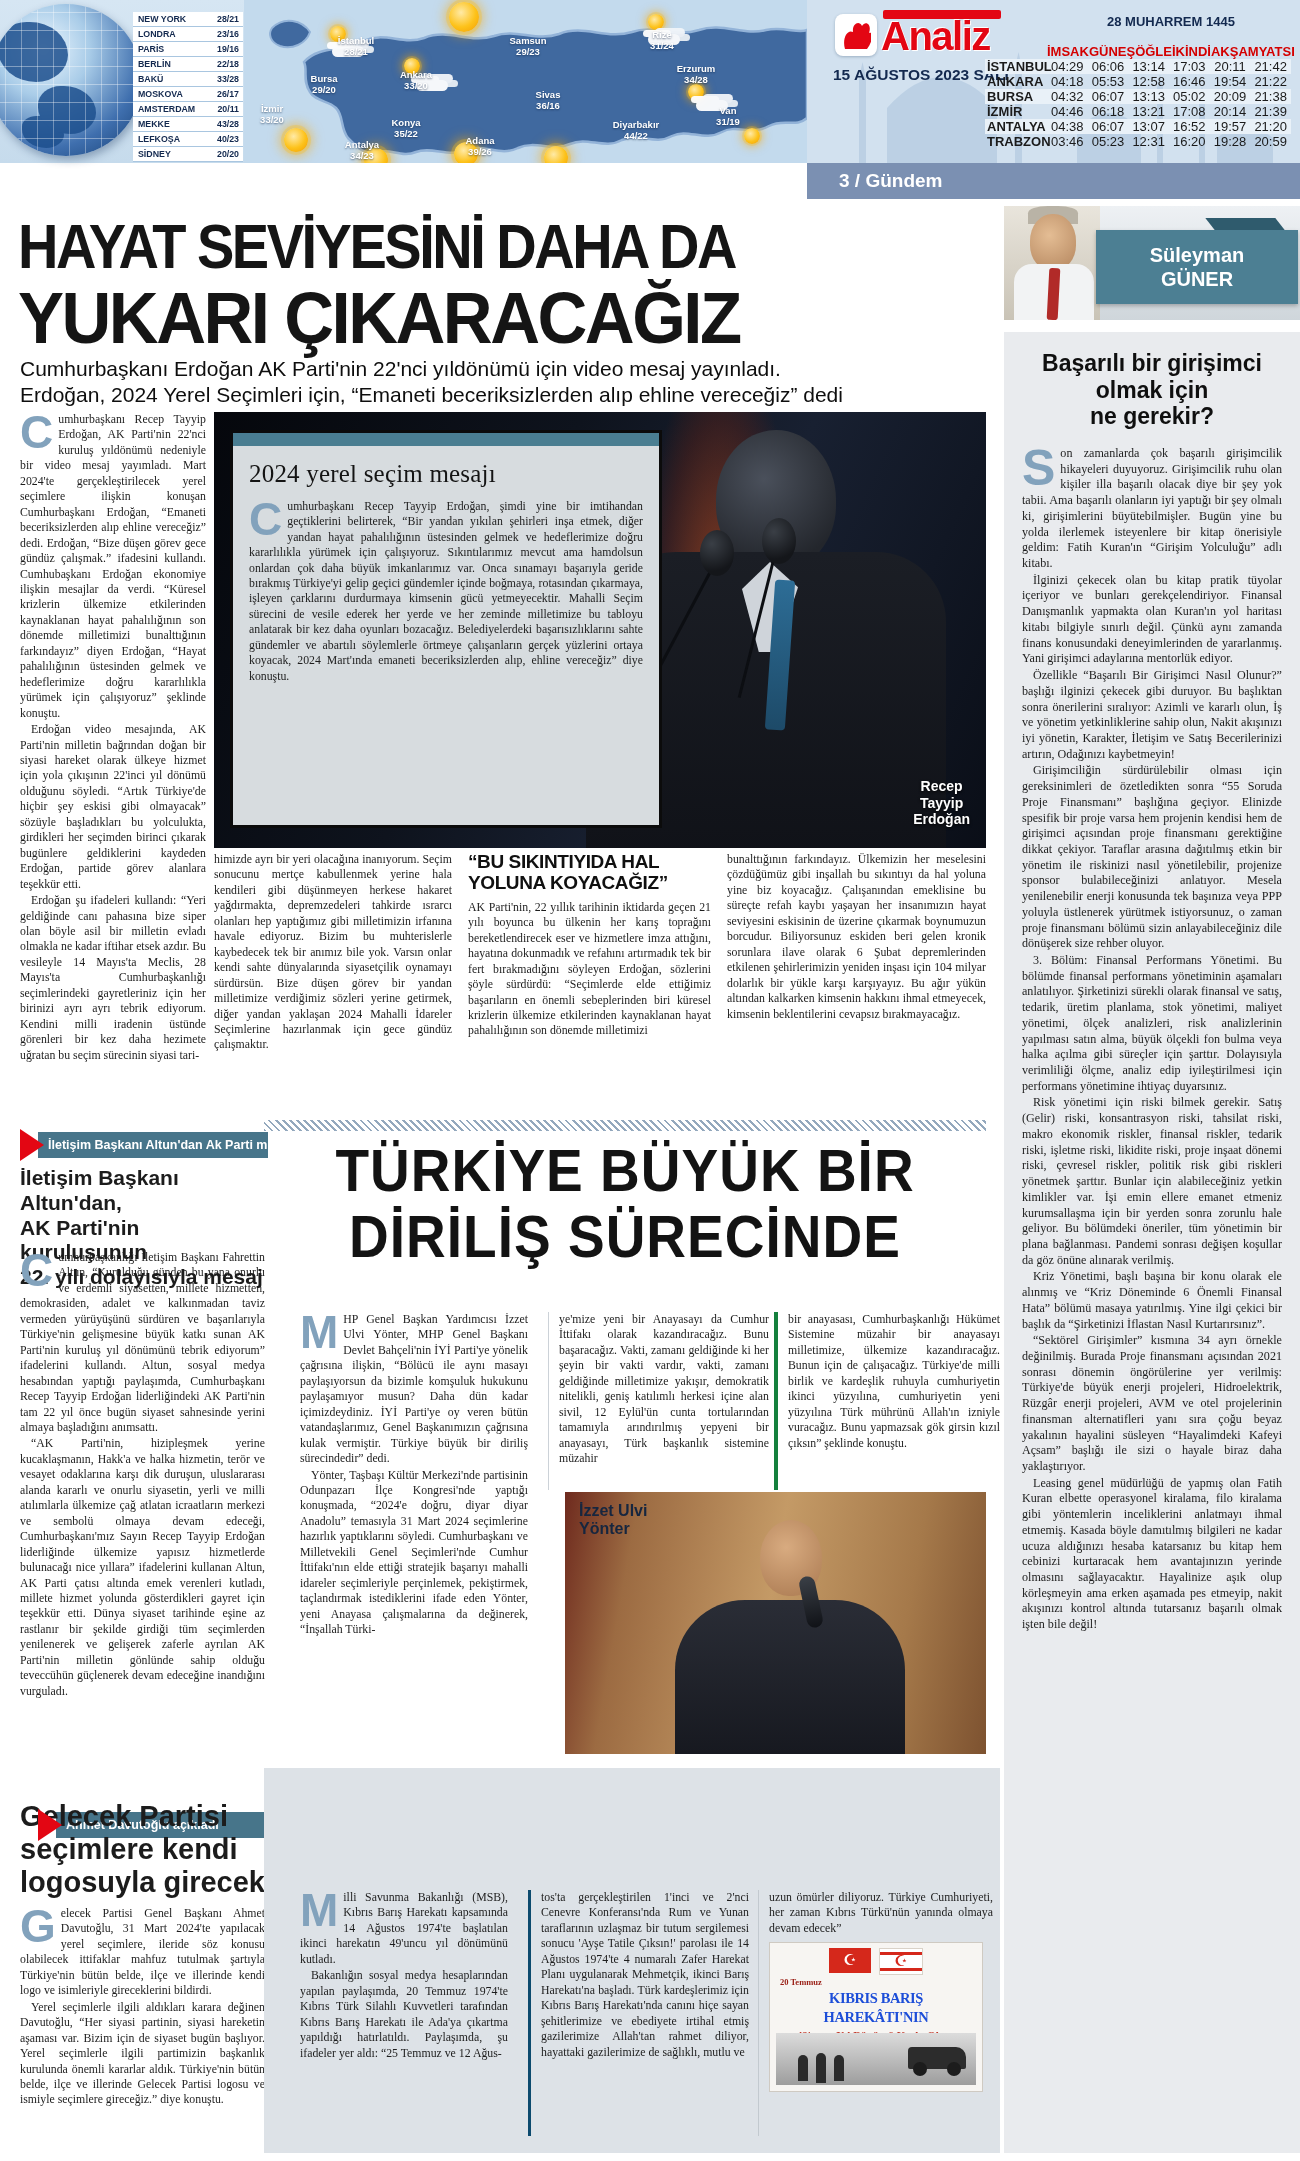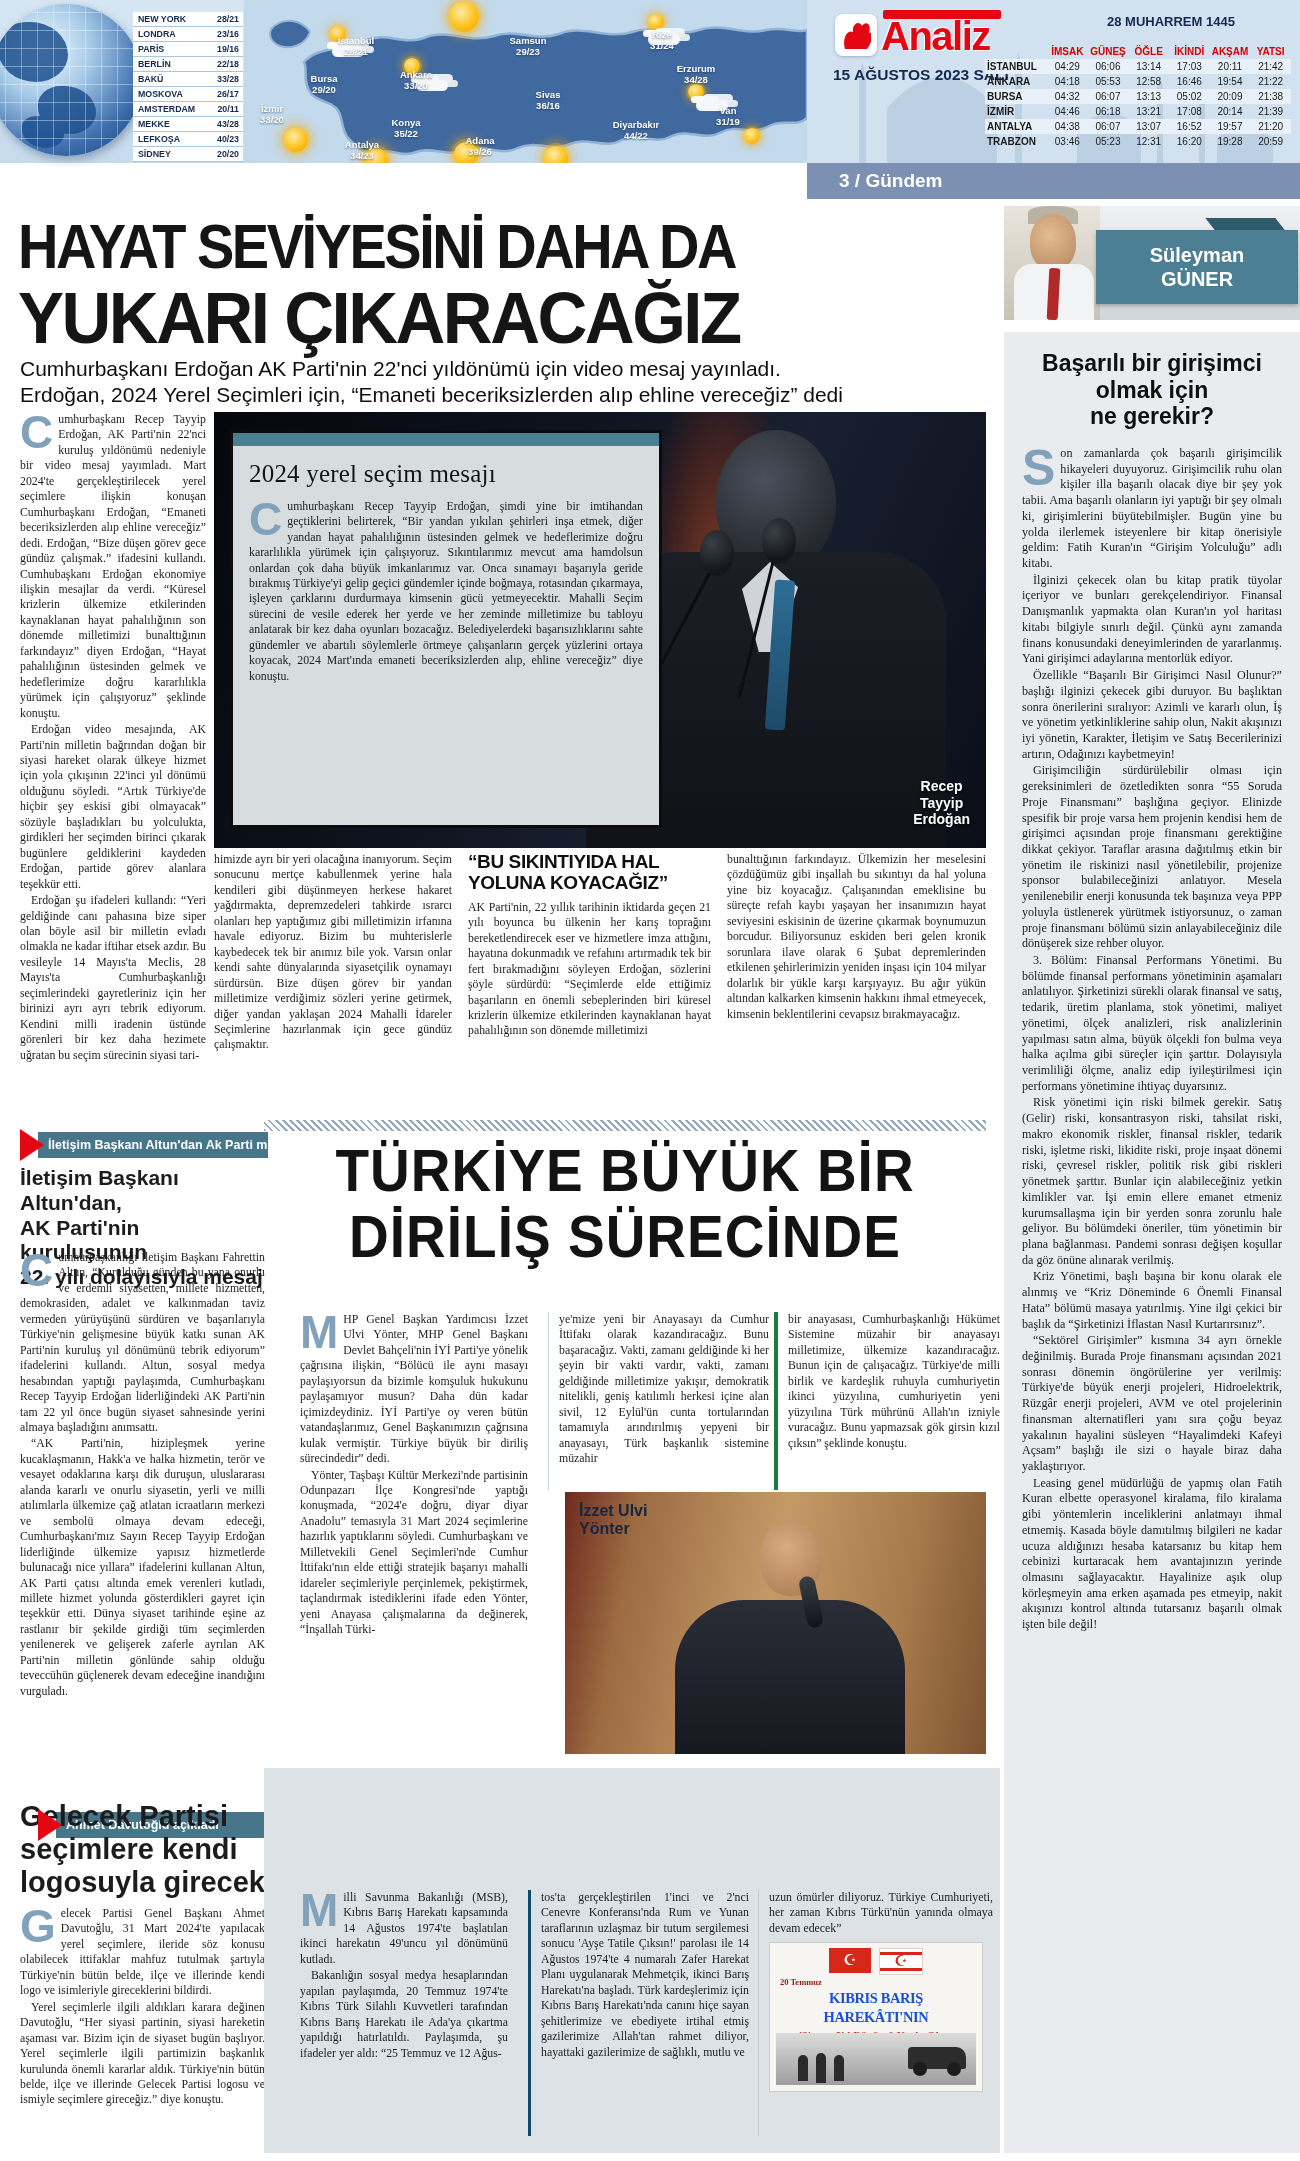--- a/index.html
+++ b/index.html
@@ -33,21 +33,21 @@
          box-shadow:-7px -6px 0 -2px #fff,6px -7px 0 -1px #f1f5f9,12px -2px 0 -2px #e8eef4;}
   .mastzone{left:807px;top:0;width:493px;height:163px;background:#d2e1ef;overflow:hidden;}
   .mosque{opacity:.6;}
   .logo-box{left:28px;top:14px;width:42px;height:42px;background:#fff;border-radius:8px;
             box-shadow:0 1px 3px rgba(30,60,90,.3);display:flex;align-items:center;justify-content:center;}
   .logo-strip{left:76px;top:10px;width:118px;height:9px;background:#e30613;border-radius:2px;}
   .logo-word{left:74px;top:16px;font-size:40px;font-weight:900;letter-spacing:-1.5px;color:#e30613;
              text-shadow:1px 1px 0 #fff,-1px -1px 0 #fff;line-height:1;}
   .mdate{left:26px;top:66px;font-size:15.5px;font-weight:700;color:#13294f;}
   .hijri{left:300px;top:14px;font-size:13px;font-weight:700;color:#13294f;}
-  .ptable{left:178px;top:44px;width:306px;font-size:10px;color:#1b1b1b;}
+  .ptable{left:178px;top:44px;width:306px;font-size:13px;color:#1b1b1b;}
   .phead,.prow{display:grid;grid-template-columns:62px repeat(6,1fr);align-items:center;height:15px;}
   .phead span{color:#d40000;font-weight:700;text-align:center;}
   .prow:nth-child(odd){background:#e9f1f8;}
   .prow .pcity{font-weight:700;text-align:left;padding-left:2px;}
   .prow span{text-align:center;}
   .gundembar{left:807px;top:163px;width:493px;height:36px;background:#7b90b2;color:#fff;
              font-size:19px;font-weight:700;line-height:36px;padding-left:32px;box-sizing:border-box;}
 
   
   .h1a{left:18px;top:210px;font-size:56px;font-weight:900;letter-spacing:-2.5px;color:#151515;

